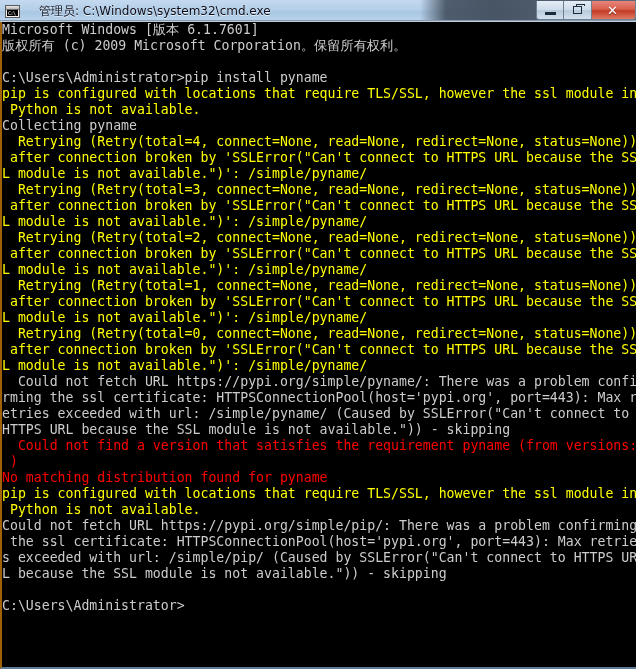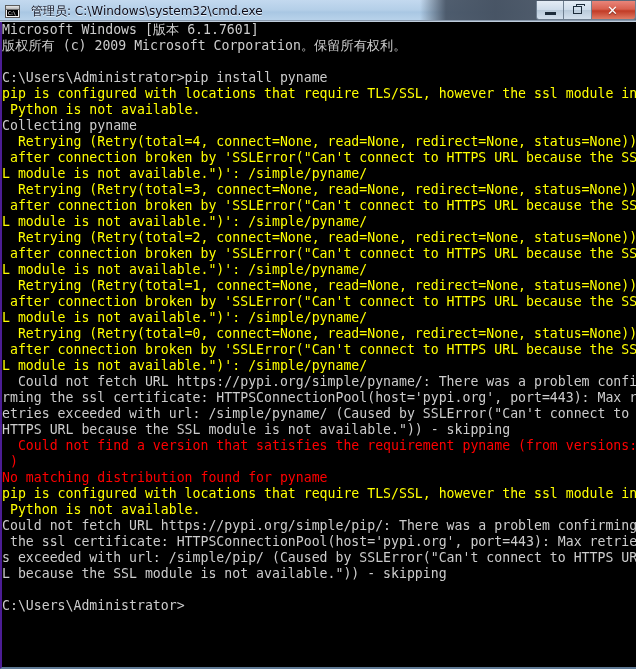--- a/index.html
+++ b/index.html
@@ -23,21 +23,21 @@
   .titlebar .aero-right{
     position:absolute;left:420px;top:0;width:216px;height:22px;
     background:linear-gradient(to right,rgba(60,72,88,0) 0%,rgba(60,72,88,.85) 12%,rgba(66,78,94,.95) 35%,rgba(88,99,114,.95) 100%);
   }
   .titlebar .hairline-bottom{
     position:absolute;left:0;bottom:0;width:636px;height:2px;
     background:linear-gradient(to bottom,#6f8196,#d8e5f2);
   }
   .title-left{
     position:absolute;left:5px;top:0;height:22px;
-    display:flex;align-items:center;gap:11px;z-index:3;
+    display:flex;align-items:center;gap:19px;z-index:3;
   }
   .cmd-icon{
     width:15px;height:13px;
     background:#f2f2f2;
     border:1px solid #5b5b5b;
     box-sizing:border-box;
     position:relative;
     display:block;
   }
   .cmd-icon .bar{
@@ -95,21 +95,21 @@
     text-shadow:0 1px 1px rgba(0,0,0,.4);
     margin-left:-2px;
   }
 
   
   .console-wrap{
     position:relative;
     width:636px;height:647px;
     background:#000;
     box-sizing:border-box;
-    border-left:2px solid #4c1d95;
+    border-left:2px solid #a16207;
     border-bottom:2px solid #5f7a96;
     overflow:hidden;
   }
   .console{
     position:absolute;left:0;top:0;
     width:700px;
     padding:0;
     overflow:hidden;
   }
   .line{

